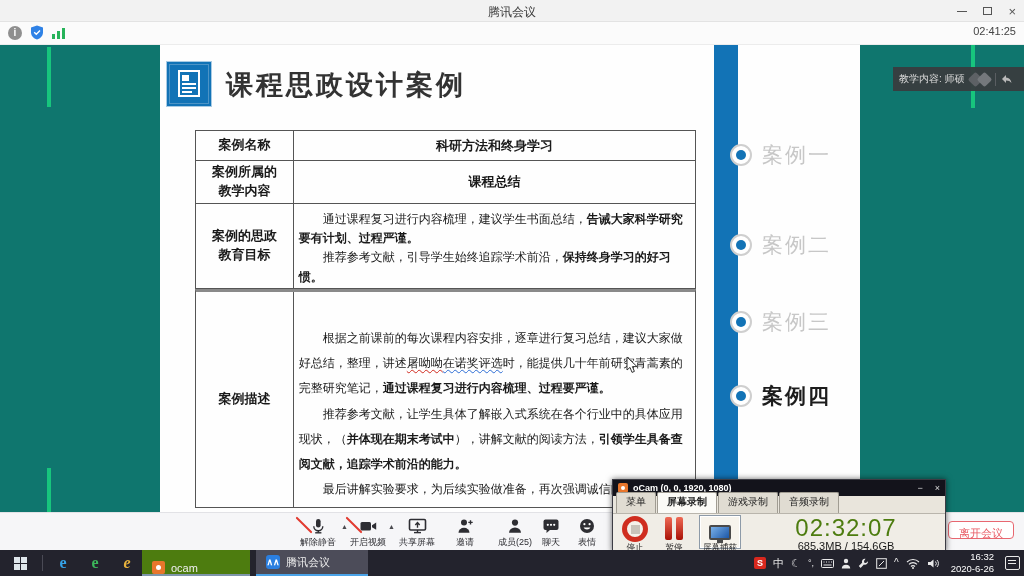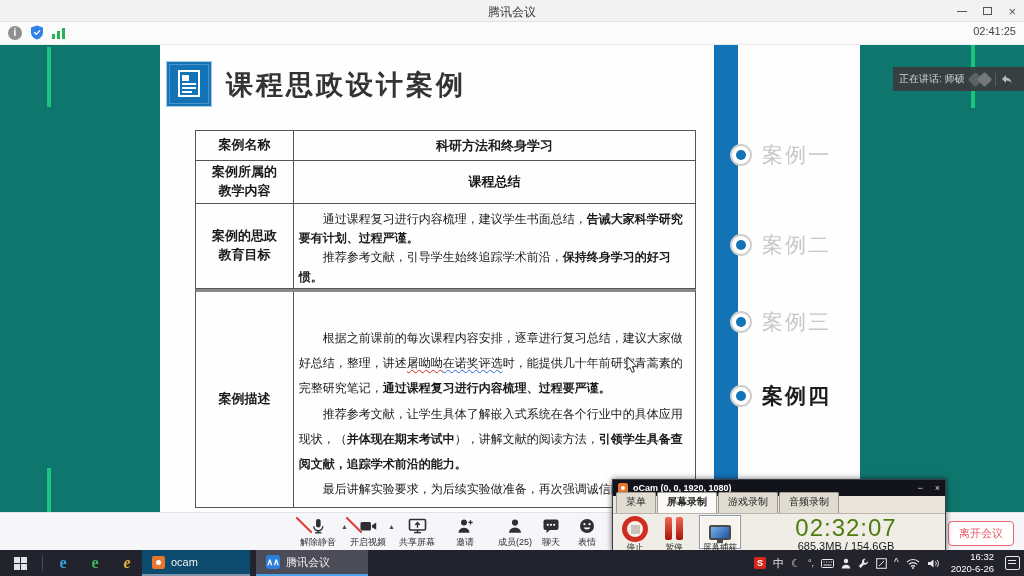--- a/index.html
+++ b/index.html
@@ -64,21 +64,21 @@
   
   .cursor { position:absolute; left:626px; top:311px; }
 
   
   .bottombar { position:absolute; left:0; top:512px; width:1024px; height:38px; background:#f6f6f8; border-top:1px solid #e2e2e6; }
   .ctrl { position:absolute; top:3px; width:46px; text-align:center; cursor:default; }
   .ctrl .icw { position:relative; height:19px; display:flex; align-items:center; justify-content:center; }
   .ctrl .lbl { font-size:9px; color:#2e2e33; margin-top:1px; white-space:nowrap; }
   .slash { position:absolute; left:8px; top:-2px; width:2px; height:22px; background:#e23b30; transform:rotate(-45deg); border-radius:1px; }
   .caret { position:absolute; top:10px; font-size:7px; color:#4a4a4f; }
-  .leavebtn { position:absolute; left:948px; top:8px; width:66px; height:25px; border:1px solid #e86770; border-radius:4px; background:#fff; color:#e85a64; font-size:11px; text-align:center; line-height:23px; }
+  .leavebtn { position:absolute; left:948px; top:8px; width:66px; height:18px; border:1px solid #e86770; border-radius:4px; background:#fff; color:#e85a64; font-size:11px; text-align:center; line-height:23px; }
 
   
   .ocam { position:absolute; left:612px; top:479px; width:334px; height:73px; border:1px solid #3c3c44; background:#f0ede6; box-shadow:0 0 6px rgba(0,0,0,.6); }
   .ocam-title { height:16px; background:#13131b; display:flex; align-items:center; padding:0 5px; gap:5px; }
   .ocam-ic { width:10px; height:10px; background:#e8762c; border-radius:2px; display:flex; align-items:center; justify-content:center; }
   .ocam-ic::after { content:""; width:4px; height:4px; background:#fff; border-radius:50%; }
   .ocam-title .t { color:#fff; font-size:9px; font-weight:bold; flex:1; white-space:nowrap; }
   .ocam-title .b { color:#ddd; font-size:9px; margin-left:7px; }
   .ocam-tabs { height:18px; background:#e9e5dc; border-bottom:1px solid #b9b5ac; display:flex; align-items:flex-end; padding-left:3px; gap:1px; }
   .otab { font-size:10px; color:#222; padding:2px 9px 4px; border:1px solid #a09c92; border-bottom:none; background:#e0dcd2; border-radius:2px 2px 0 0; }
@@ -96,21 +96,21 @@
   .osize { position:absolute; left:140px; top:26px; width:186px; text-align:center; font-size:11px; color:#1a1a1a; }
 
   
   .taskbar { position:absolute; left:0; top:550px; width:1024px; height:26px; background:#23232d; color:#e8e8e8; }
   .tb-item { position:absolute; top:0; height:26px; display:flex; align-items:center; justify-content:center; }
   .winlogo { display:grid; grid-template-columns:6px 6px; grid-template-rows:6px 6px; gap:1px; }
   .winlogo i { background:#dfe7ec; }
   .tb-div { position:absolute; left:42px; top:5px; width:1px; height:16px; background:#4a4a55; }
   .ltr-e { font-size:16px; font-weight:bold; font-family:"Liberation Serif",serif; }
   .taskapp { position:absolute; top:0; height:26px; display:flex; align-items:center; gap:6px; padding:0 10px; font-size:11px; color:#f0f0f0; }
-  .taskapp.ocam-app { left:142px; width:108px; background:#0c4a6e; border-bottom:2px solid #7e95aa; }
+  .taskapp.ocam-app { left:142px; width:108px; background:#4d7c0f; border-bottom:2px solid #7e95aa;align-items:flex-end; }
   .taskapp.tx-app { left:256px; width:112px; background:#4c4c59; border-bottom:2px solid #4aa3e8; }
   .txlogo { width:14px; height:14px; background:#2b7fe0; border-radius:3px; color:#fff; font-size:9px; display:flex; align-items:center; justify-content:center; font-weight:bold; }
   .ocamlogo { width:13px; height:13px; background:#e8762c; border-radius:2px; display:flex; align-items:center; justify-content:center; }
   .ocamlogo::after { content:""; width:5px; height:5px; background:#fff; border-radius:50%; }
   .tray { position:absolute; right:0; top:0; height:26px; display:flex; align-items:center; gap:7px; padding-right:4px; }
   .tray .ti { font-size:11px; color:#e9e9e9; line-height:1; }
   .sgico { width:12px; height:12px; background:#d8281e; border-radius:2px; color:#fff; font-size:9px; font-weight:bold; text-align:center; line-height:12px; }
   .clock { text-align:right; font-size:9.5px; line-height:1.25; color:#fff; padding:0 4px; }
   .accen { width:15px; height:14px; border:1px solid #e9e9e9; border-radius:2px; position:relative; }
   .accen::after { content:""; position:absolute; left:2px; top:3px; width:8px; height:1px; background:#e9e9e9; box-shadow:0 3px 0 #e9e9e9; }
@@ -226,21 +226,21 @@
       <span class="navlabel">案例三</span>
     </div>
     <div class="navitem active" style="top:337px;">
       <span class="navdot">
           <span class="core"></span>
         </span>
       <span class="navlabel">案例四</span>
     </div>
 
     <div class="speaking">
-      <span class="txt">正在讲话: 师硕</span>
+      <span class="txt">教学内容: 师硕</span>
       <span class="avat"></span>
       <span class="avat b"></span>
       <span class="spk-div"></span>
       <span>
         <svg width="11" height="10" viewBox="0 0 11 10">
             <path d="M5 1 1 5l4 4V6.5c2.5 0 4.2.8 5.5 2.5C10 5.5 8 3.6 5 3.4Z" fill="#b9b9b9"></path>
           </svg>
       </span>
     </div>
 

